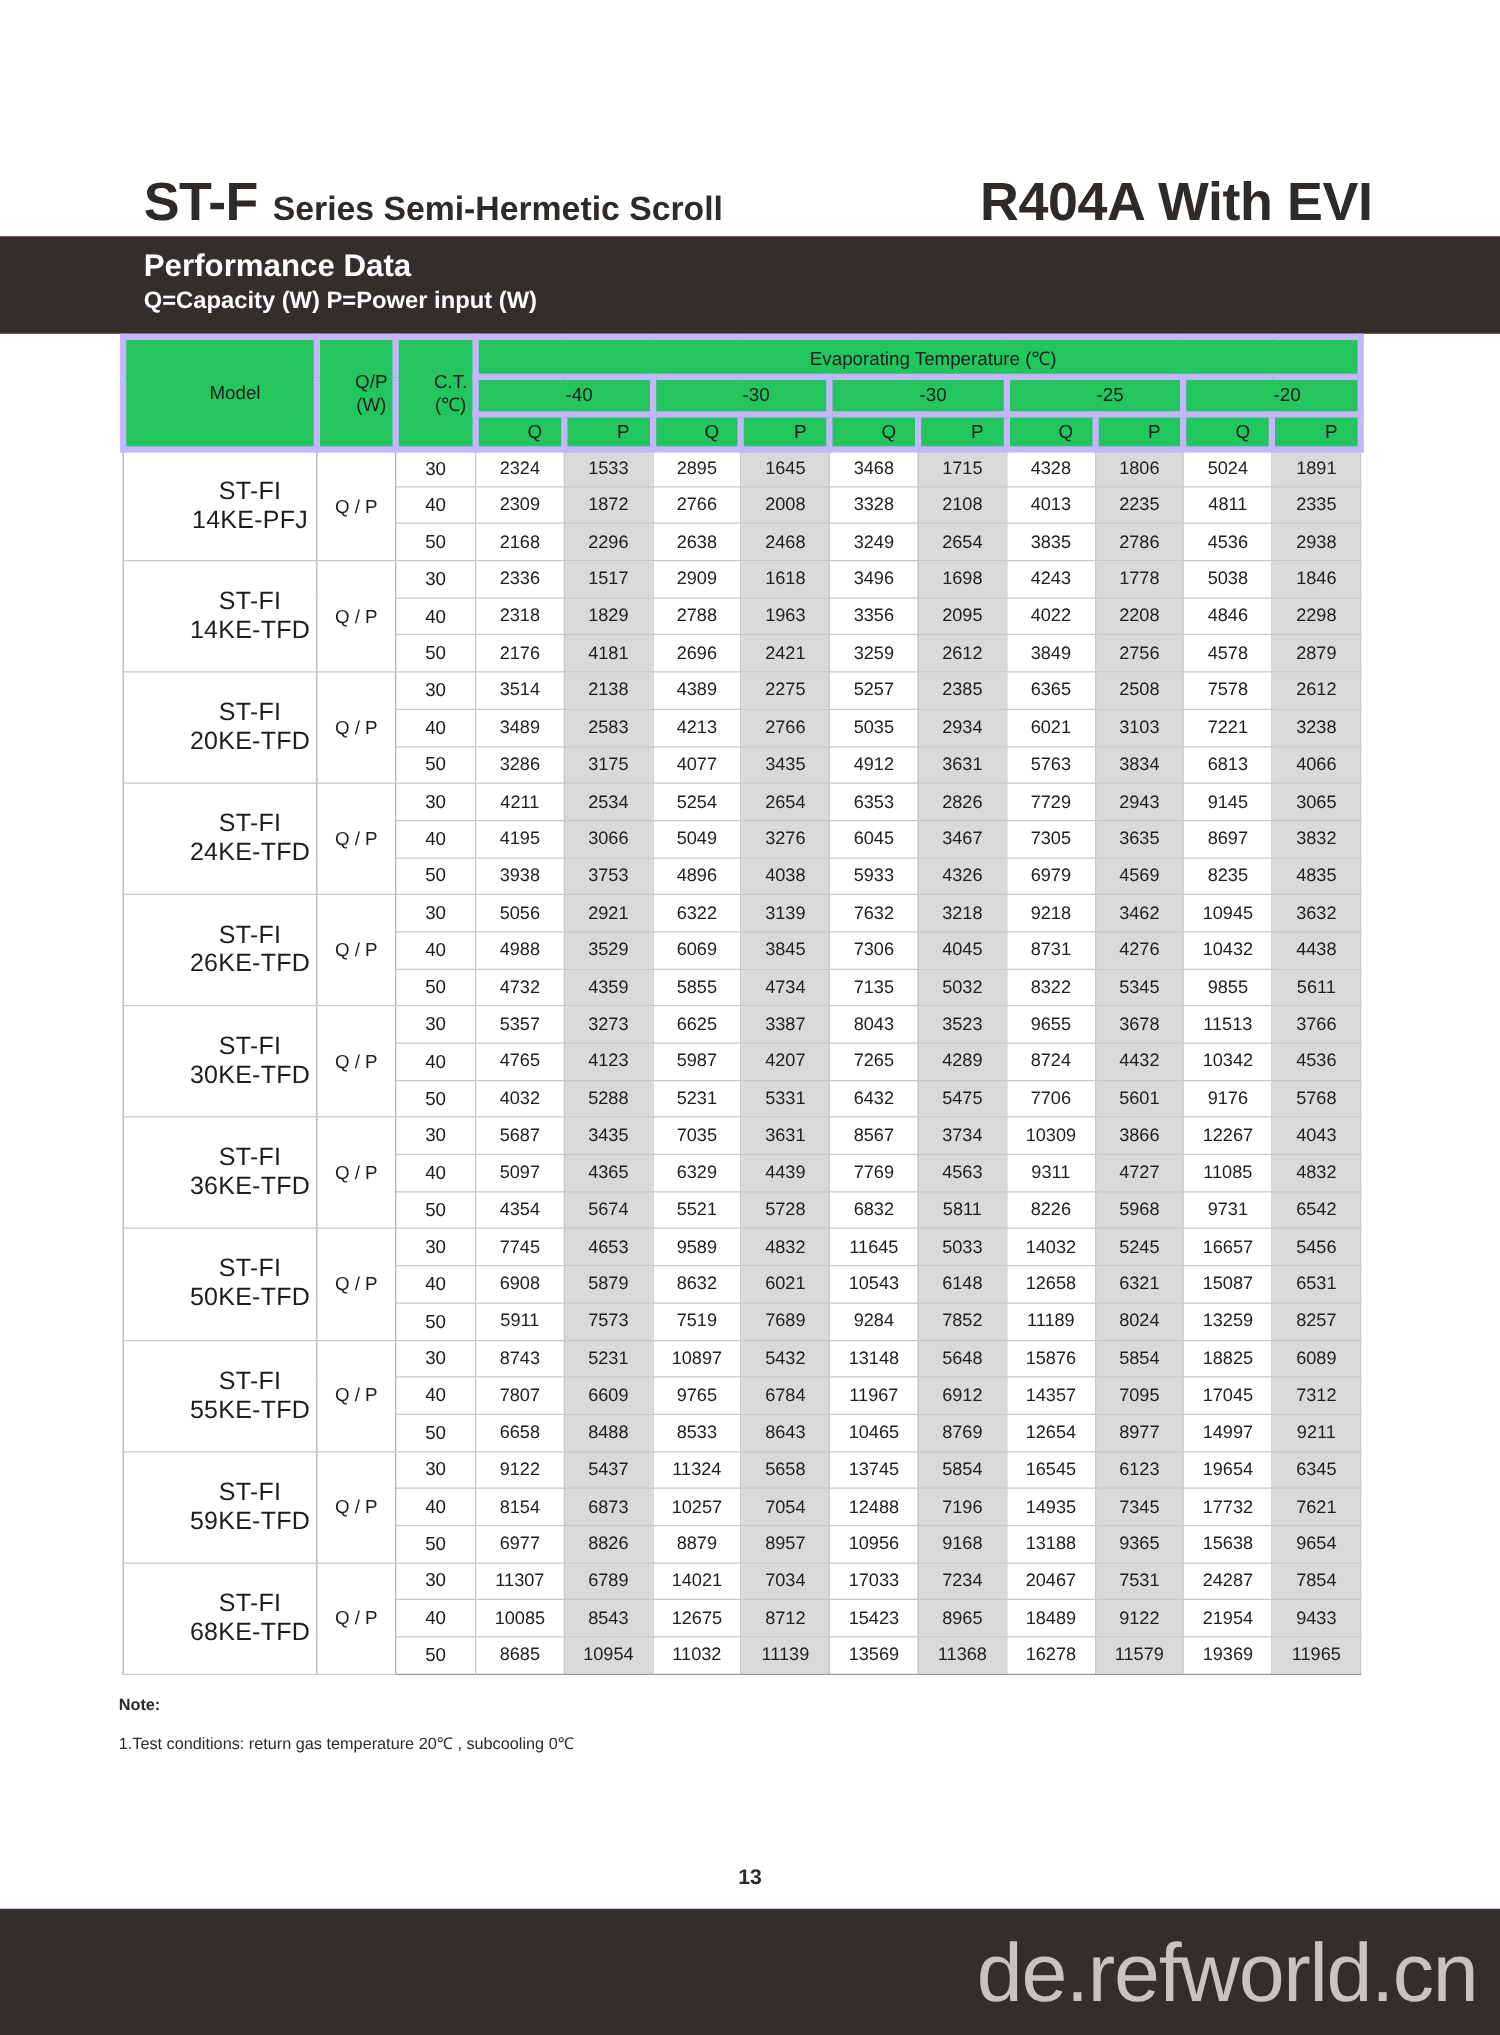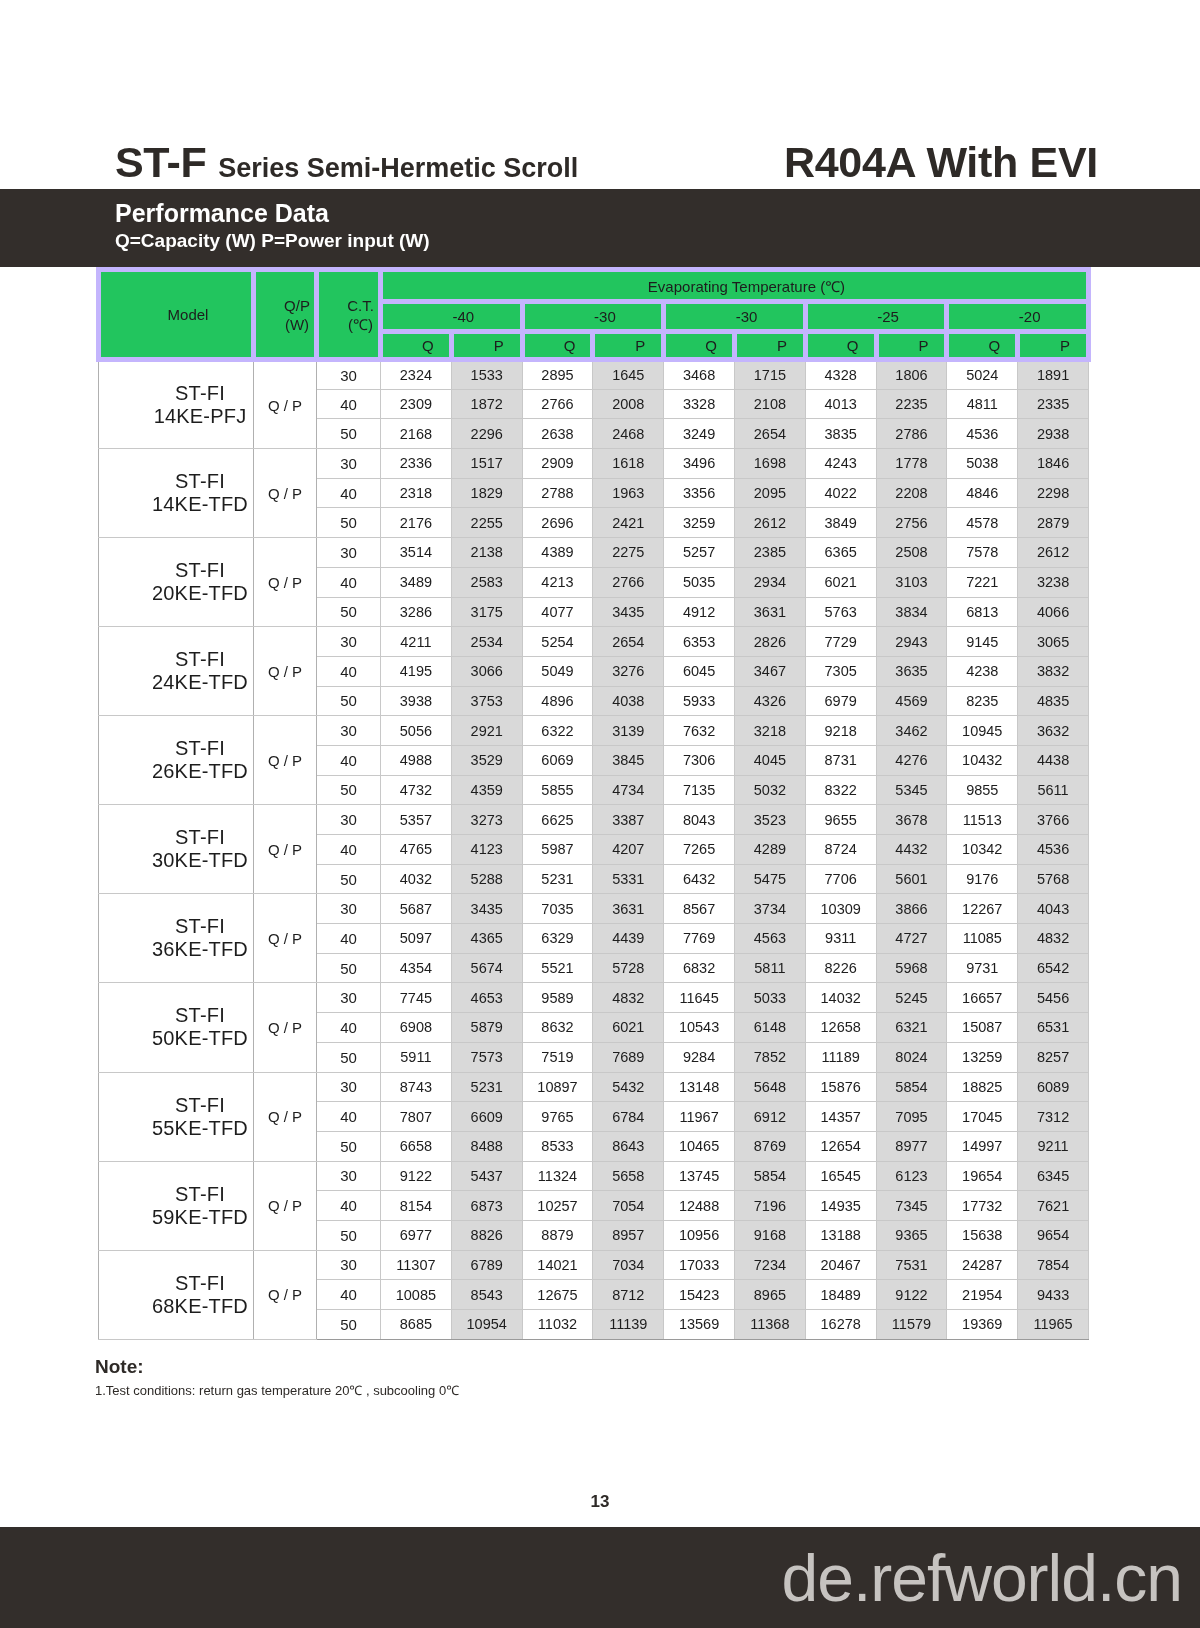--- a/index.html
+++ b/index.html
@@ -74,21 +74,21 @@
   tbody tr.last-row td { border-bottom: 1px solid #9a9a9a; }
 
   
   col.c-model { width: 155px; }
   col.c-qp    { width: 63px; }
   col.c-ct    { width: 64px; }
   col.c-val   { width: 70.8px; }
 
   
   .notes { position: absolute; left: 95px; top: 1356px; width: 700px; color:#2e2a27; }
-  .notes .nt-title { font-size: 19px; font-weight: bold; margin-bottom: 0; }
+  .notes .nt-title { font-size: 13px; font-weight: bold; margin-bottom: 11px; }
   .notes .nt-line { font-size: 13px; line-height: 25px; }
 
   
   .pageno {
     position: absolute; left: 0; top: 1492px; width: 1200px;
     text-align: center; font-size: 17px; font-weight: bold; color: #2e2a27;
   }
 
   
   .footer {
@@ -236,21 +236,21 @@
             <td class="valQ">3356</td>
             <td class="valP">2095</td>
             <td class="valQ">4022</td>
             <td class="valP">2208</td>
             <td class="valQ">4846</td>
             <td class="valP">2298</td>
           </tr>
           <tr>
             <td class="ct">50</td>
             <td class="valQ">2176</td>
-            <td class="valP">2255</td>
+            <td class="valP">4181</td>
             <td class="valQ">2696</td>
             <td class="valP">2421</td>
             <td class="valQ">3259</td>
             <td class="valP">2612</td>
             <td class="valQ">3849</td>
             <td class="valP">2756</td>
             <td class="valQ">4578</td>
             <td class="valP">2879</td>
           </tr>
           <tr class="grp-start">
@@ -312,21 +312,21 @@
           <tr>
             <td class="ct">40</td>
             <td class="valQ">4195</td>
             <td class="valP">3066</td>
             <td class="valQ">5049</td>
             <td class="valP">3276</td>
             <td class="valQ">6045</td>
             <td class="valP">3467</td>
             <td class="valQ">7305</td>
             <td class="valP">3635</td>
-            <td class="valQ">4238</td>
+            <td class="valQ">8697</td>
             <td class="valP">3832</td>
           </tr>
           <tr>
             <td class="ct">50</td>
             <td class="valQ">3938</td>
             <td class="valP">3753</td>
             <td class="valQ">4896</td>
             <td class="valP">4038</td>
             <td class="valQ">5933</td>
             <td class="valP">4326</td>

